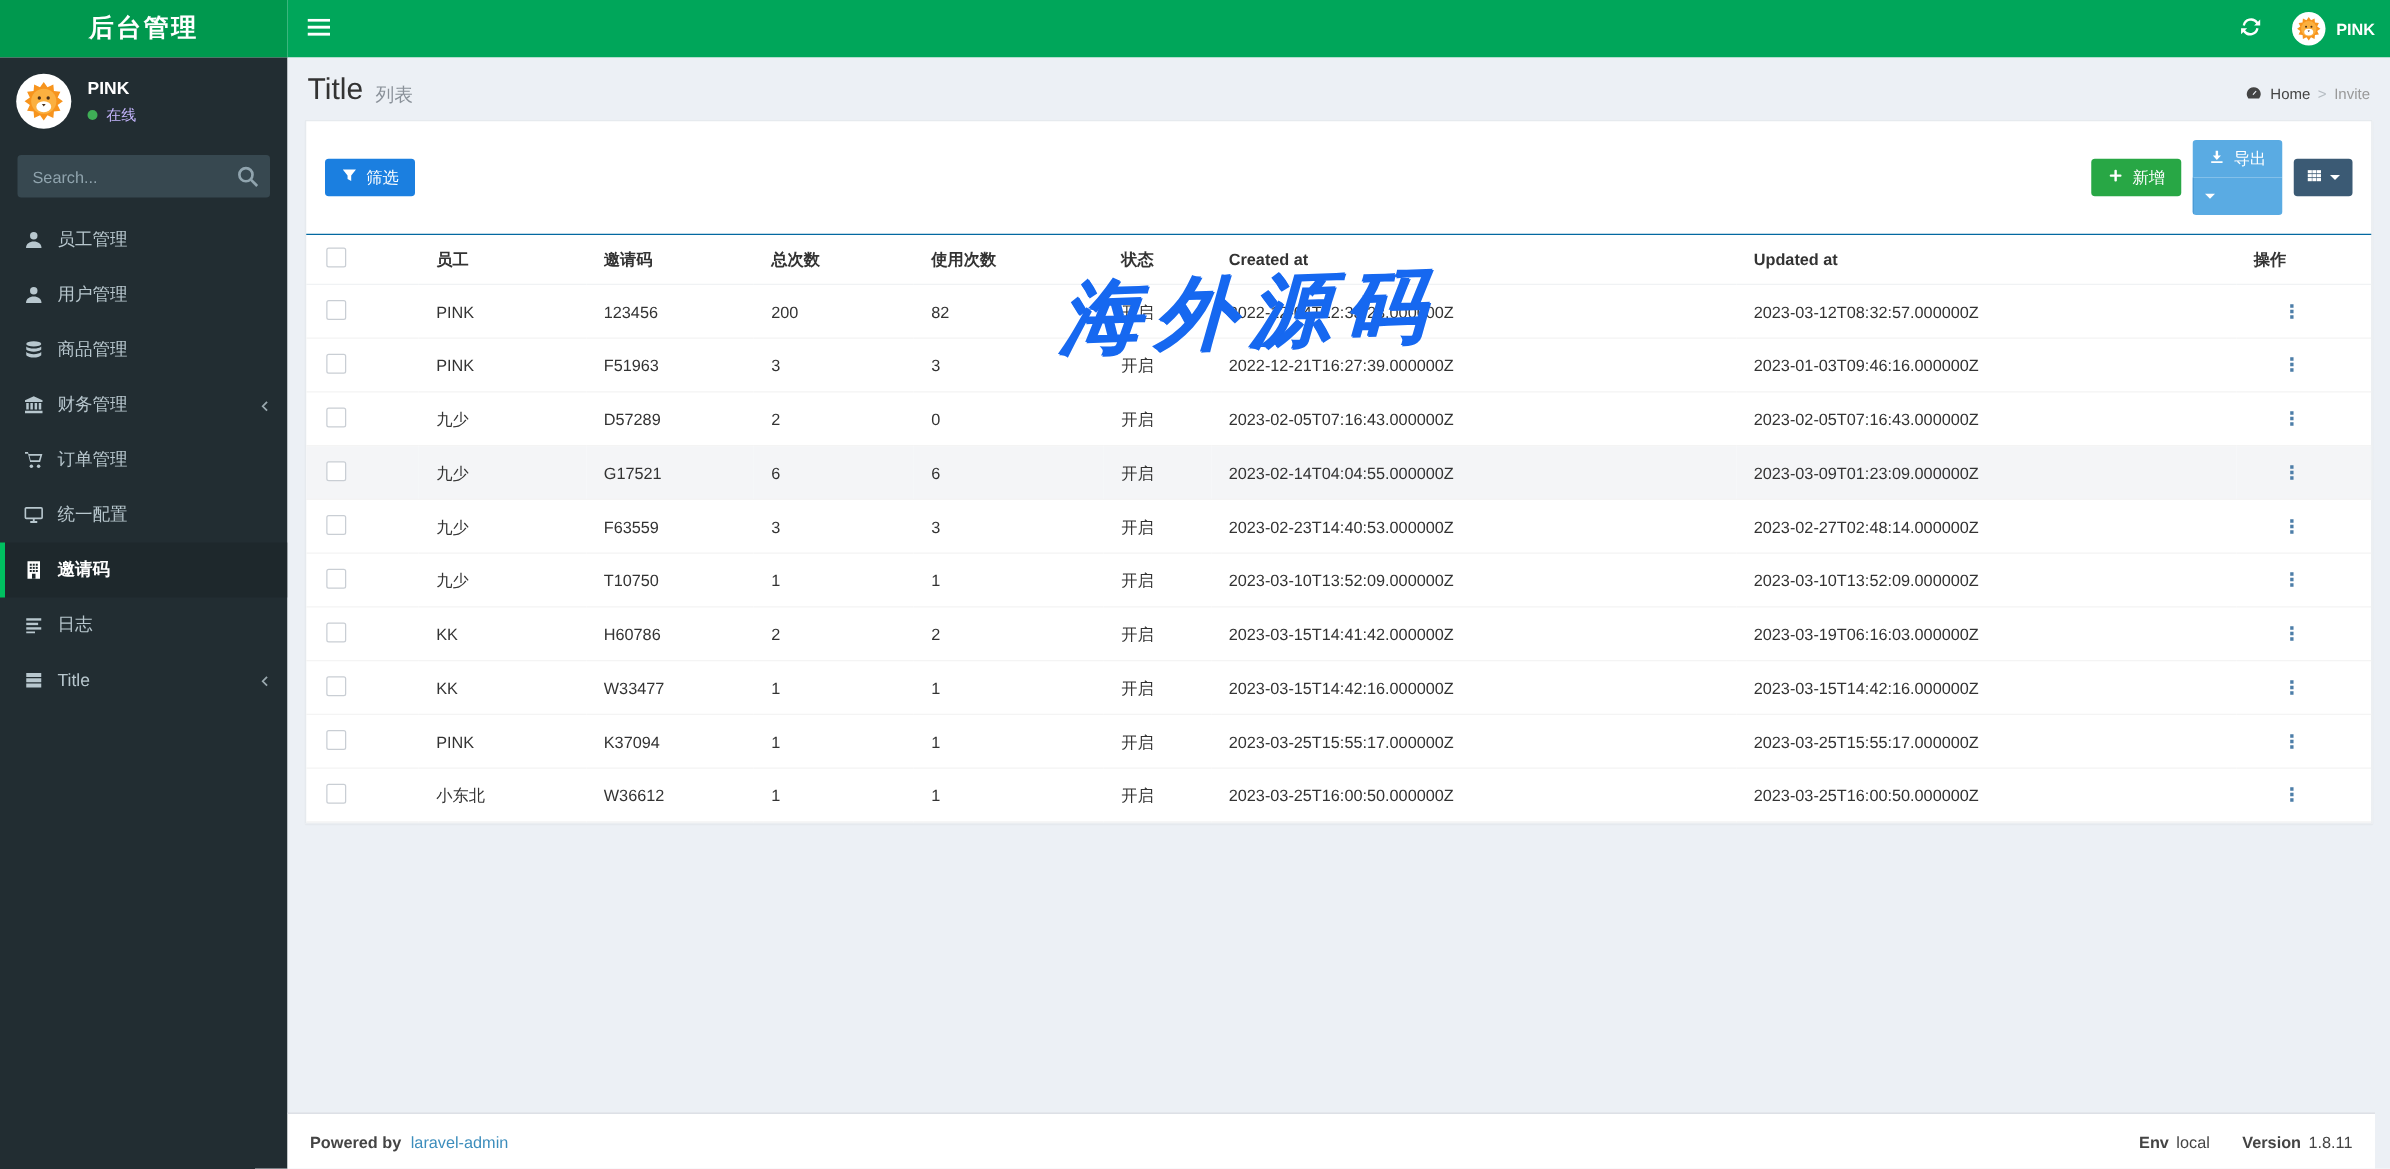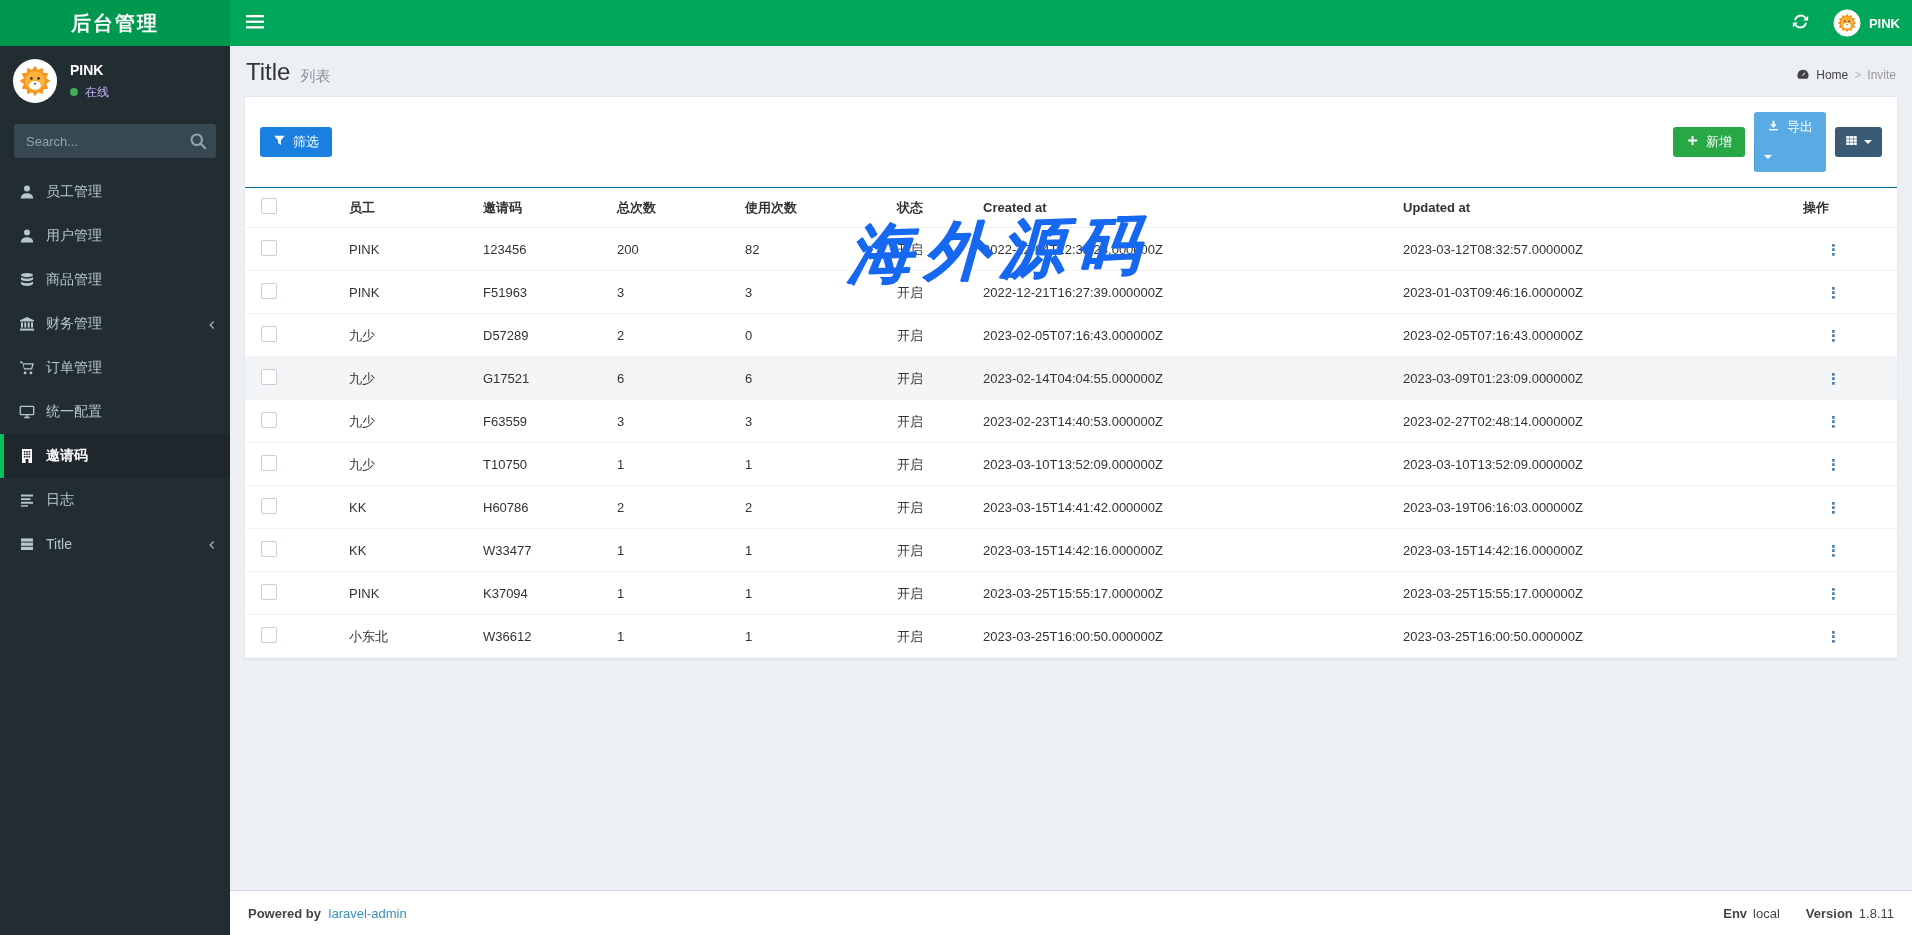--- a/index.html
+++ b/index.html
@@ -112,21 +112,21 @@
   
   .watermark {
     position:absolute; left:618px; top:160px; z-index:40; pointer-events:none;
     color:#1668f0; font-size:64px; font-weight:bold; font-style:italic;
     letter-spacing:12px; transform:rotate(-2deg) skewX(-4deg); text-shadow:1px 1px 0 #1668f0;
     white-space:nowrap;
   }
 
   
   .main-footer {
-    position:absolute; left:230px; right:0; bottom:0; height:45px; background:#fff;
+    position:absolute; left:230px; right:12px; bottom:0; height:45px; background:#fff;
     border-top:1px solid #d2d6de; display:flex; align-items:center; padding:0 18px; font-size:13px; color:#444;
   }
   .powered { font-weight:bold; }
   .powered a { color:#3c8dbc; text-decoration:none; font-weight:normal; cursor:pointer; margin-left:4px; }
   .footer-right { margin-left:auto; display:flex; align-items:center; gap:6px; }
   .footer-right .lbl { font-weight:bold; }
   .footer-right .gap { width:14px; }
 </style>
 </head>
 <body>

